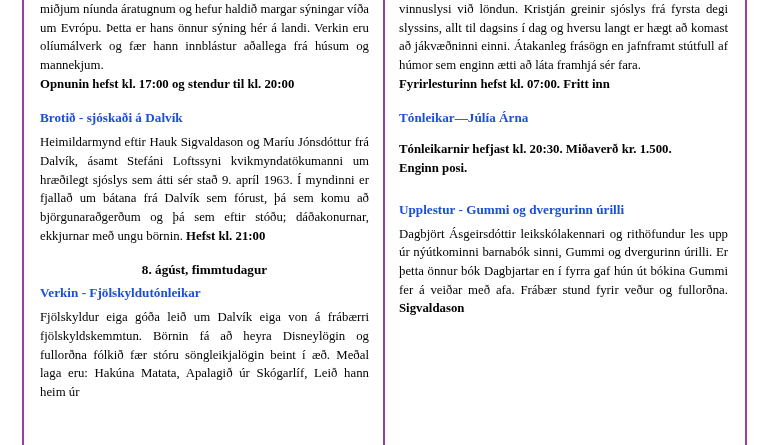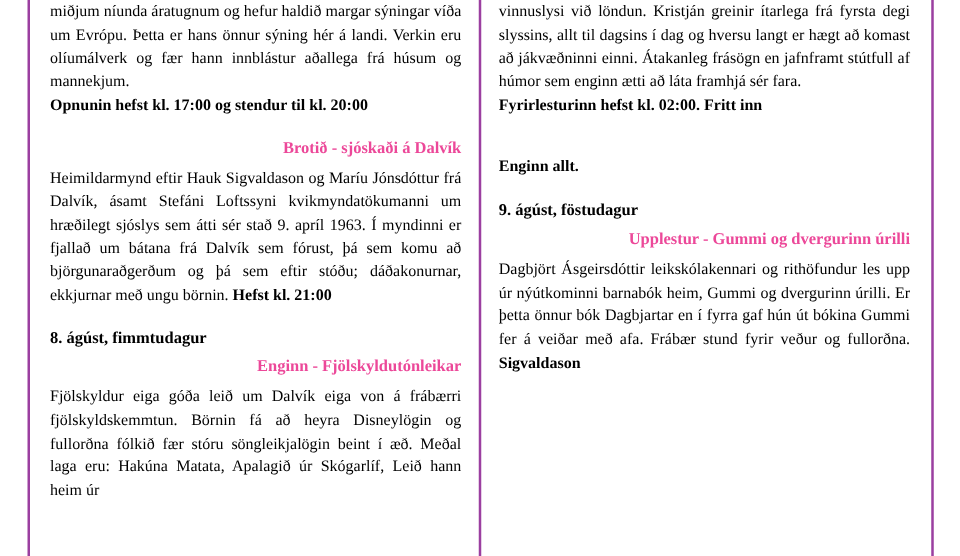--- a/index.html
+++ b/index.html
@@ -46,31 +46,31 @@
     width: 330px;
     box-sizing: border-box;
   }
   .col p {
     margin: 0 0 0 0;
     font-size: 12.8px;
     line-height: 1.46;
     text-align: justify;
   }
   .heading {
-    color: #ec4899;
+    color: #1d4ed8;
     font-weight: bold;
-    text-align: right;
+    text-align: left;
     font-size: 13.2px;
     margin: 0;
     padding: 0;
   }
   .date-heading {
     color: #000000;
     font-weight: bold;
-    text-align: left;
+    text-align: center;
     font-size: 13.2px;
     margin: 0;
     padding: 0;
   }
   .bold { font-weight: bold; }
   .italic { }
   .spacer-lg { height: 17px; }
   .spacer-sm { height: 7px; }
   .tight { margin: 0; }
 </style>
@@ -102,54 +102,55 @@
       <div class="spacer-sm"></div>
 
       <p><span>Heimildarmynd eftir Hauk Sigvaldason og Maríu Jónsdóttur frá Dalvík, ásamt Stefáni Loftssyni kvikmyndatökumanni um hræðilegt sjóslys sem átti sér stað 9. apríl 1963. Í myndinni er fjallað um bátana frá Dalvík sem fórust, þá sem komu að björgunaraðgerðum og þá sem eftir stóðu; dáðakonurnar, ekkjurnar með ungu börnin. </span><span class="bold">Hefst kl. 21:00</span></p>
 
       <div class="spacer-lg"></div>
 
       <div class="date-heading">8. ágúst, fimmtudagur</div>
 
       <div class="spacer-sm"></div>
 
-      <div class="heading">Enginn - Fjölskyldutónleikar</div>
+      <div class="heading">Verkin - Fjölskyldutónleikar</div>
 
       <div class="spacer-sm"></div>
 
       <p>Fjölskyldur eiga góða leið um Dalvík eiga von á frábærri fjölskyldskemmtun. Börnin fá að heyra Disneylögin og fullorðna fólkið fær stóru söngleikjalögin beint í æð. Meðal laga eru: Hakúna Matata, Apalagið úr Skógarlíf, Leið hann heim úr</p>
     </div>
 
     <div class="col">
 
       <p>
-        <span>vinnuslysi við löndun. Kristján greinir ítarlega frá fyrsta</span>
+        <span>vinnuslysi við löndun. Kristján greinir sjóslys frá fyrsta</span>
         <span>degi slyssins, allt til dagsins í dag og hversu langt er</span>
         <span>hægt að komast að jákvæðninni einni.       Átakanleg</span>
         <span>frásögn en jafnframt stútfull af húmor sem enginn ætti</span>
         <span>að láta framhjá sér fara.</span>
       </p>
-      <p class="bold">Fyrirlesturinn hefst kl. 02:00. Fritt inn</p>
+      <p class="bold">Fyrirlesturinn hefst kl. 07:00. Fritt inn</p>
 
       <div class="spacer-lg"></div>
 
+      <div class="heading">Tónleikar—Júlía Árna</div>
 
       <div class="spacer-sm"></div>
 
 
       <div class="spacer-sm"></div>
 
-      <p class="bold tight">Enginn allt.</p>
+      <p class="bold tight">Tónleikarnir hefjast kl. 20:30. Miðaverð kr. 1.500.</p>
+      <p class="bold tight">Enginn posi.</p>
 
       <div class="spacer-lg"></div>
 
-      <div class="date-heading">9. ágúst, föstudagur</div>
 
       <div class="spacer-sm"></div>
 
       <div class="heading">Upplestur - Gummi og dvergurinn úrilli</div>
 
       <div class="spacer-sm"></div>
 
-      <p><span>Dagbjört Ásgeirsdóttir leikskólakennari og rithöfundur les upp úr nýútkominni barnabók heim, </span><span class="italic">Gummi og dvergurinn úrilli.</span><span>  Er þetta önnur bók Dagbjartar en í fyrra gaf hún út bókina </span><span class="italic">Gummi fer á veiðar með afa</span><span>. Frábær stund fyrir veður og fullorðna. </span><span class="bold">Sigvaldason</span></p>
+      <p><span>Dagbjört Ásgeirsdóttir leikskólakennari og rithöfundur les upp úr nýútkominni barnabók sinni, </span><span class="italic">Gummi og dvergurinn úrilli.</span><span>  Er þetta önnur bók Dagbjartar en í fyrra gaf hún út bókina </span><span class="italic">Gummi fer á veiðar með afa</span><span>. Frábær stund fyrir veður og fullorðna. </span><span class="bold">Sigvaldason</span></p>
     </div>
   </div>
 </div>
 
 </body></html>

